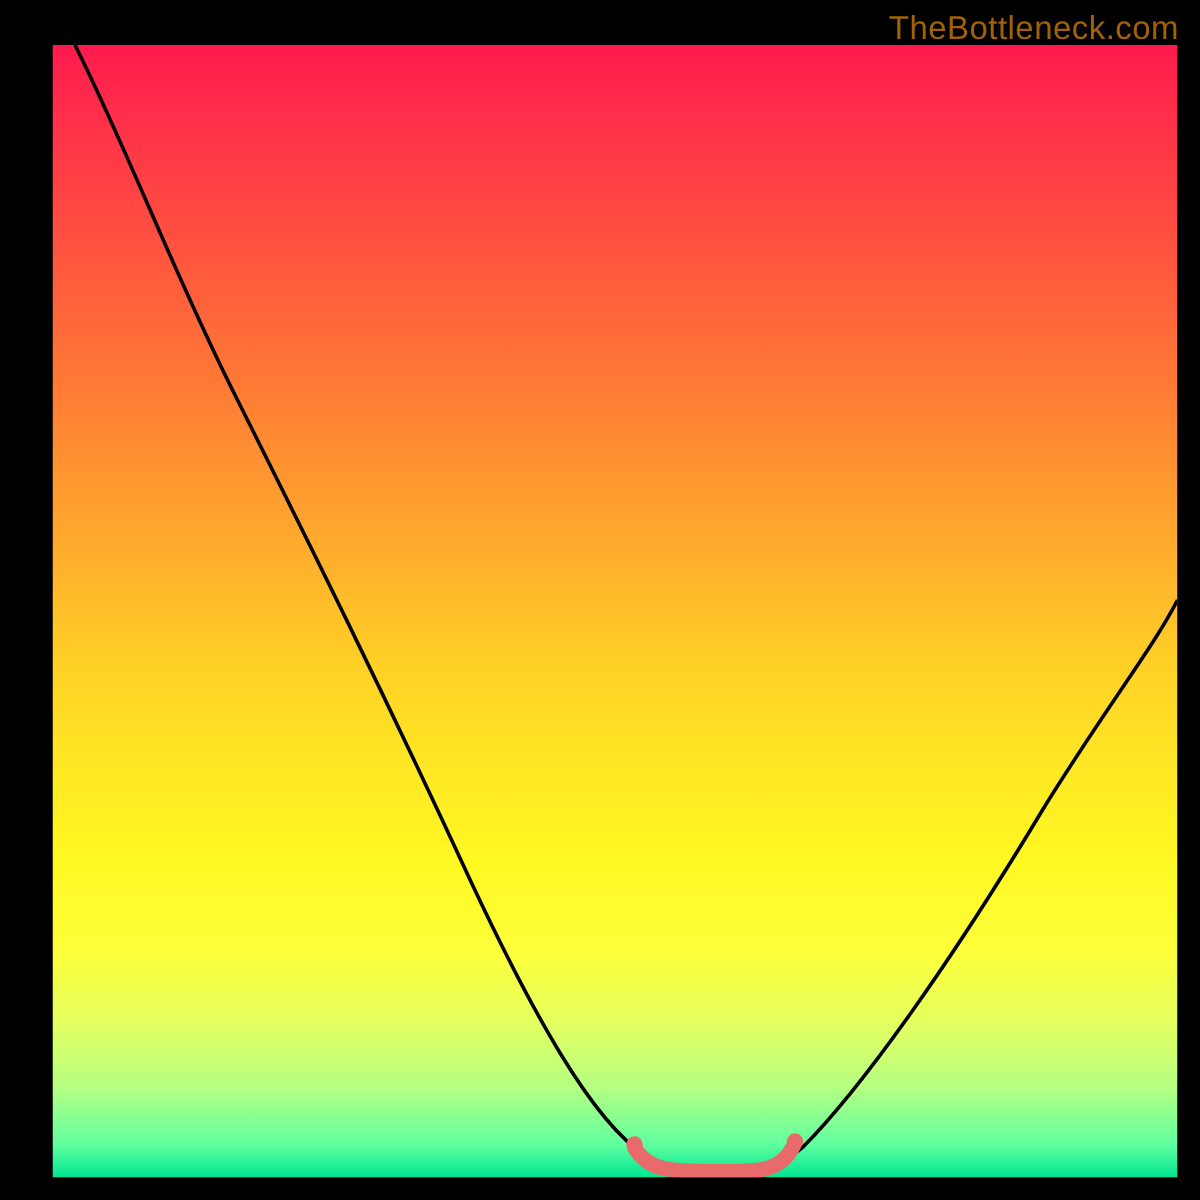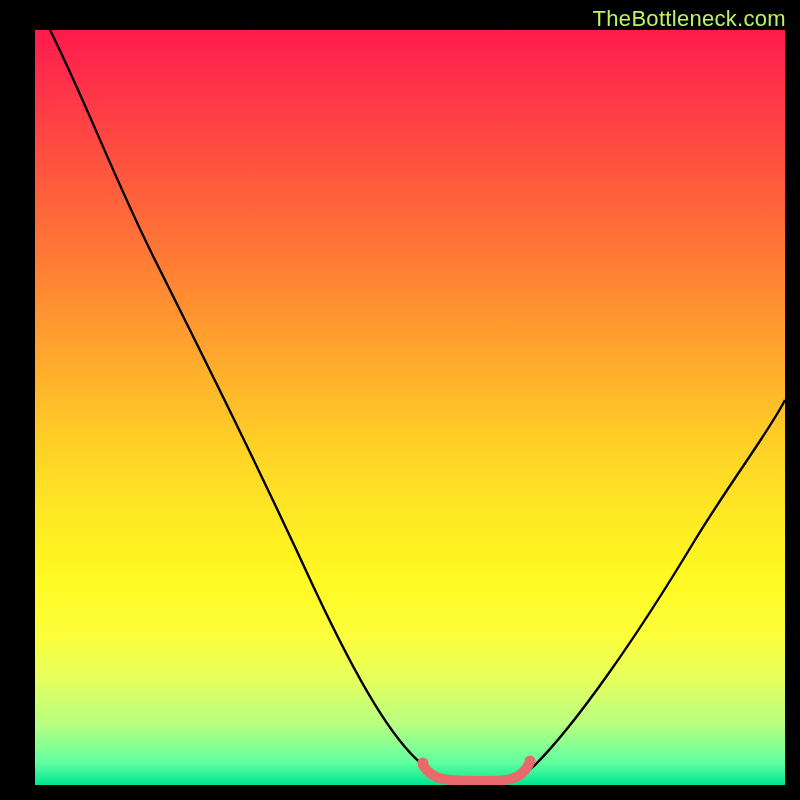--- a/index.html
+++ b/index.html
@@ -54,21 +54,21 @@
     position: absolute;
     left: 0;
     top: 0;
     width: 100%;
     height: 100%;
   }
   .watermark {
     position: absolute;
     top: 6px;
     right: 14px;
-    color: #bef264;
+    color: #a16207;
     font-size: 22px;
     font-weight: 500;
     letter-spacing: 0.3px;
   }
 </style>
 </head>
 <body>
 
 <div class="frame">
 

